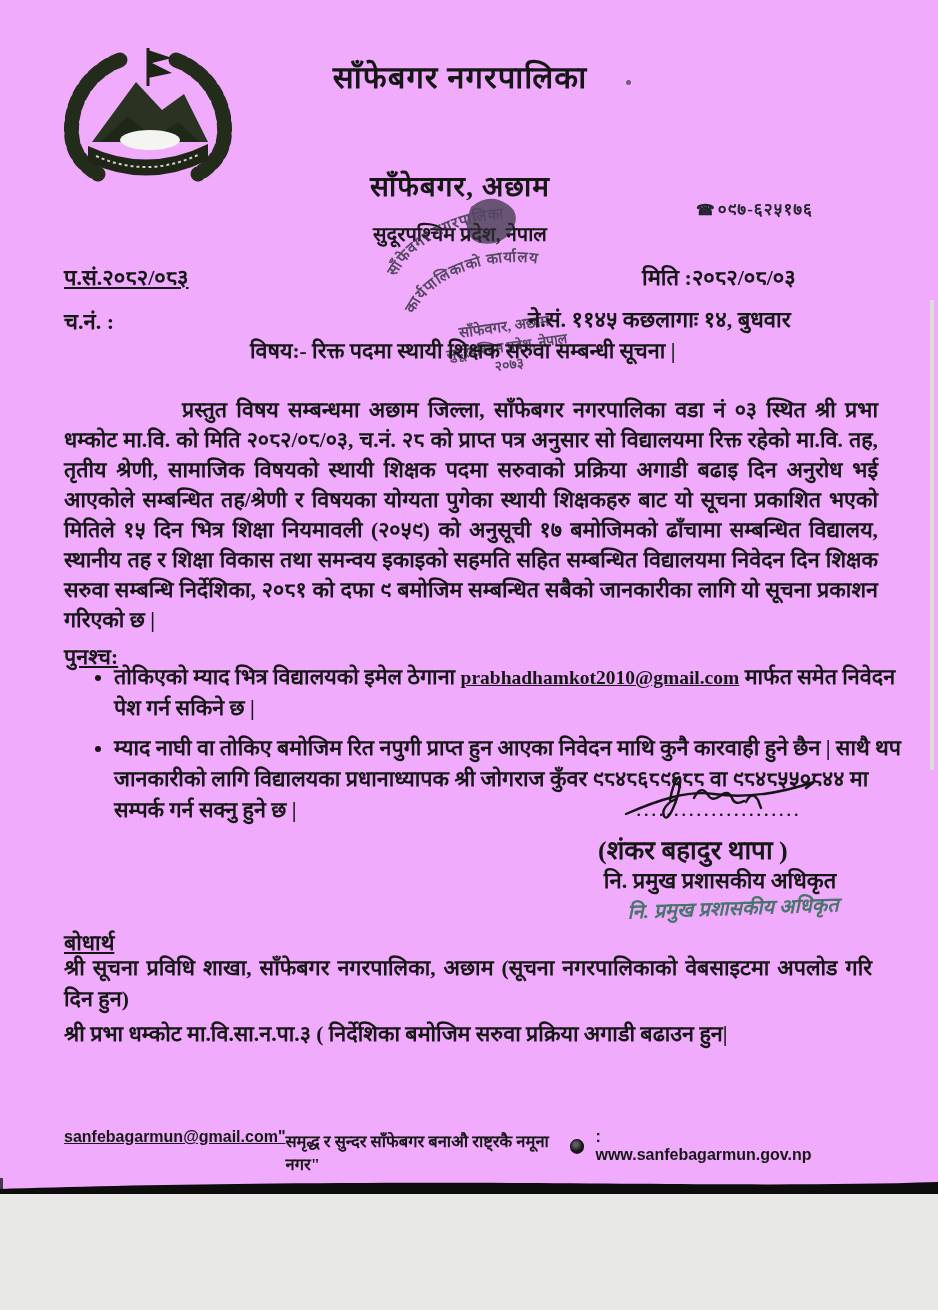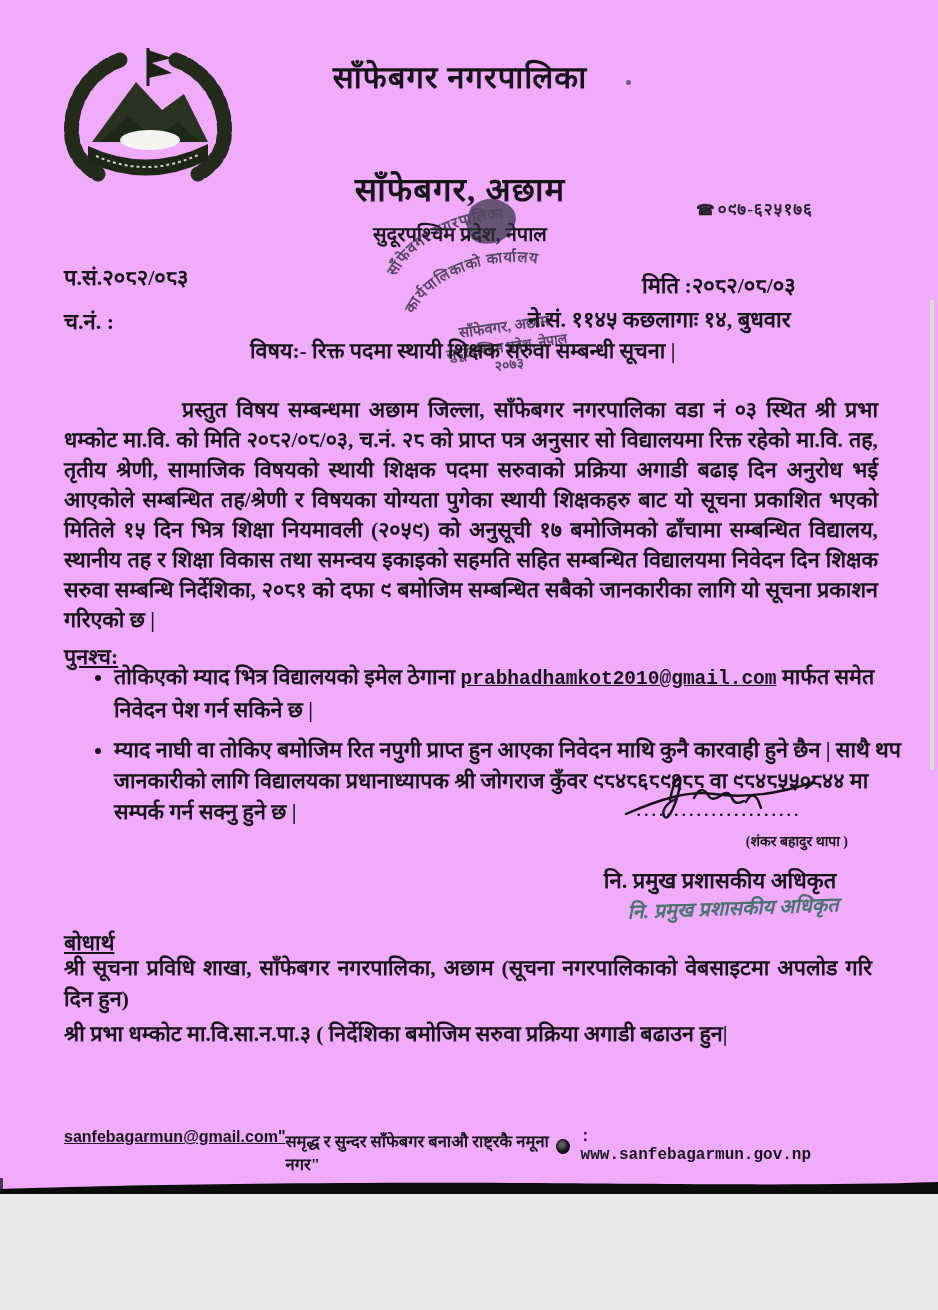--- a/index.html
+++ b/index.html
@@ -12,73 +12,73 @@
     font-family:"Liberation Serif", serif;
     color:#171717;
   }
   .dev{font-weight:700;color:#161616;}
   .abs{position:absolute;}
 
   
   .hdr-line{left:30px;width:860px;text-align:center;}
   .t-muni{top:55px;font-size:31px;letter-spacing:1px;}
   .t-office{top:100px;font-size:39px;letter-spacing:1px;}
-  .t-place{top:166px;font-size:33px;letter-spacing:1px;}
+  .t-place{top:166px;font-size:28px;letter-spacing:1px;}
   .t-prov{top:220px;font-size:20px;}
   .phone{top:197px;left:696px;font-size:17px;letter-spacing:1px;color:#24242e;}
   .phone .ph-ico{font-size:15px;margin-right:2px;}
 
   
-  .m-ref{top:261px;left:64px;font-size:22px;}
-  .m-date{top:261px;left:642px;font-size:22px;margin-top:8px;}
+  .m-ref{top:261px;left:64px;font-size:22px;text-decoration:underline;}
+  .m-date{top:261px;left:642px;font-size:22px;}
   .m-disp{top:305px;left:64px;font-size:22px;font-family:Liberation Serif, serif;}
   .m-nesam{top:303px;left:528px;font-size:22px;}
 
   .subject{top:335px;left:250px;font-size:21.5px;}
   .salutation{top:367px;left:64px;font-size:21.5px;}
 
   .body-par{
     top:395px;left:64px;width:814px;
     font-size:21.5px;line-height:30px;
     text-align:justify;text-indent:118px;
   }
 
   .ps-head{top:641px;left:64px;font-size:21.5px;text-decoration:underline;}
   ul.ps-list{
     top:662px;left:78px;width:790px;margin:0;padding:0 0 0 36px;
     font-size:21.5px;line-height:31px;
   }
   ul.ps-list li{margin-bottom:9px;}
-  .email-link{text-decoration:underline;font-family:Liberation Mono, monospace;font-size:19.5px;}
+  .email-link{text-decoration:underline;font-family:Liberation Serif, serif;font-size:19.5px;}
 
   
   .sig-svg{left:618px;top:766px;}
   .sig-dots{left:636px;top:796px;font-size:22px;letter-spacing:2px;color:#111;}
-  .sig-name{top:831px;left:598px;width:250px;text-align:right;font-size:14px;}
+  .sig-name{top:831px;left:598px;width:250px;text-align:left;font-size:26px;}
   .sig-title{top:864px;left:580px;width:280px;text-align:center;font-size:22px;}
   .sig-stamp{
     top:894px;left:598px;width:270px;text-align:center;
     font-size:20px;font-style:italic;font-weight:700;
     transform:rotate(-2deg);opacity:.85;
   }
 
   
   .cc-head{top:927px;left:64px;font-size:21.5px;text-decoration:underline;}
   .cc-wrap{top:953px;left:64px;width:808px;font-size:21.5px;line-height:30.5px;text-align:justify;}
   .cc-item{margin-bottom:5px;}
 
   
   .footer{
     top:1128px;left:64px;width:748px;
     display:flex;align-items:flex-start;justify-content:space-between;
     font-size:16px;
   }
   .f-email{font-family:"Liberation Sans", sans-serif;font-weight:700;text-decoration:underline;color:#161616;}
   .f-slogan{font-size:16.5px;padding-top:1px;}
-  .f-web{font-family:Liberation Mono, monospace;font-weight:700;display:flex;align-items:center;gap:11px;color:#161616;}
+  .f-web{font-family:Liberation Sans, sans-serif;font-weight:700;display:flex;align-items:center;gap:11px;color:#161616;}
   .globe{
     width:13px;height:13px;border-radius:50%;
     background:radial-gradient(circle at 40% 35%, #5d5d5d 0 18%, #161616 60%);
     display:inline-block;border:1.5px solid #111;
   }
 
   
   .edge-left{left:0;top:1178px;width:3px;height:132px;background:#1d1d1d;opacity:.8;}
   .edge-right{right:4px;top:300px;width:4px;height:470px;background:#dcdcd8;}
   .bottom-bar{left:0;bottom:0;width:938px;height:18px;}

